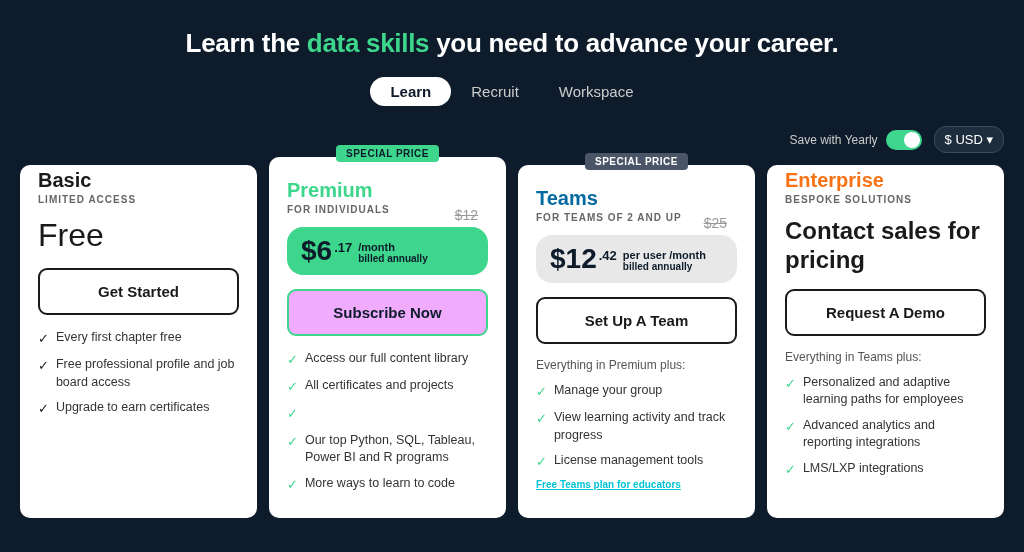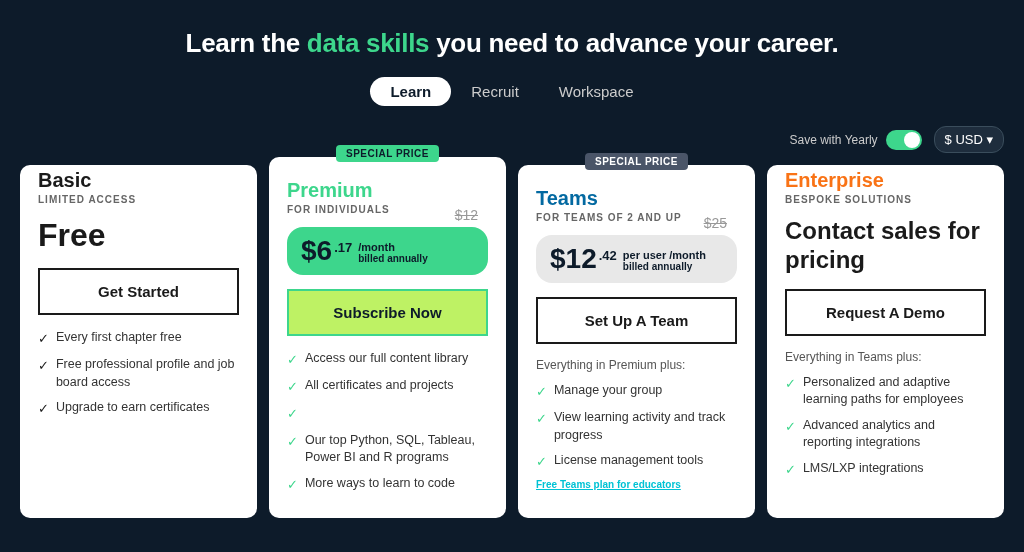--- a/index.html
+++ b/index.html
@@ -183,47 +183,47 @@
       margin-left: 4px;
       margin-top: 4px;
     }
     .price-billed {
       font-size: 10px;
       color: #0d1b2a;
       display: block;
     }
     .free-price {
       font-size: 32px;
-      font-weight: 700;
+      font-weight: 400;
       color: #1a1a1a;
       margin-bottom: 14px;
     }
     .contact-price {
       font-size: 24px;
       font-weight: 900;
       color: #1a1a1a;
       margin-bottom: 14px;
       line-height: 1.2;
     }
     .cta-btn {
       width: 100%;
       padding: 13px;
-      border-radius: 0;
+      border-radius: 9px;
       font-size: 15px;
       font-weight: 800;
       cursor: pointer;
       margin-bottom: 14px;
       border: 2px solid #1a1a1a;
     }
     .cta-btn.outline {
       background: #fff;
       color: #1a1a1a;
     }
     .cta-btn.green-fill {
-      background: #bef264;
+      background: #f0abfc;
       color: #0d1b2a;
       border-color: #3dd68c;
     }
     .feature-list {
       list-style: none;
       font-size: 12.5px;
       color: #333;
     }
     .feature-list li {
       display: flex;

